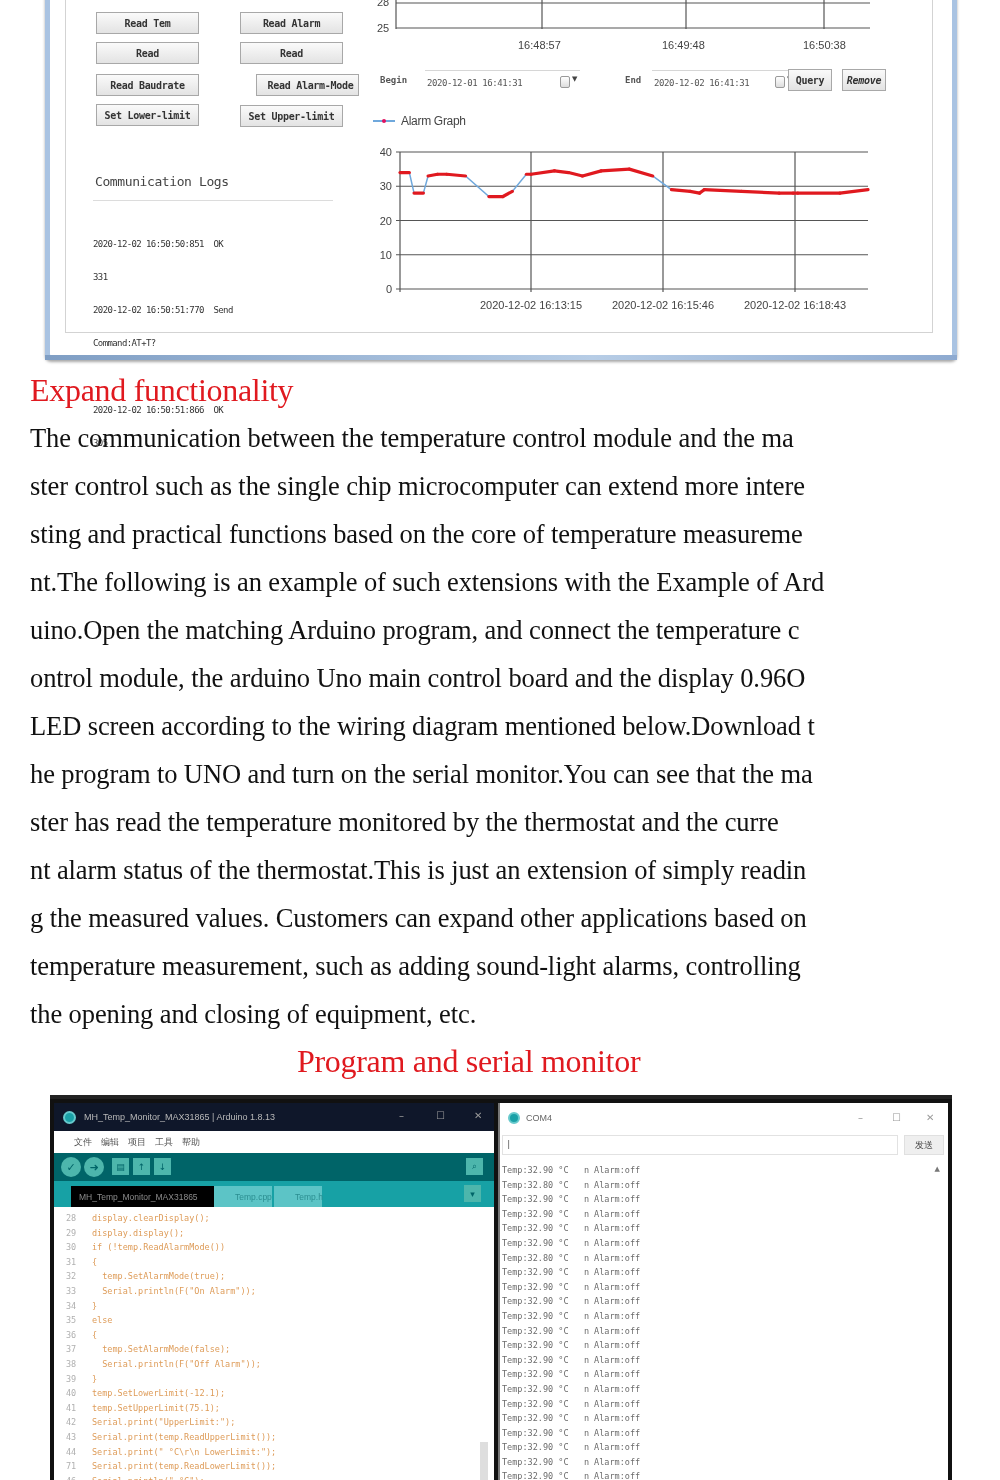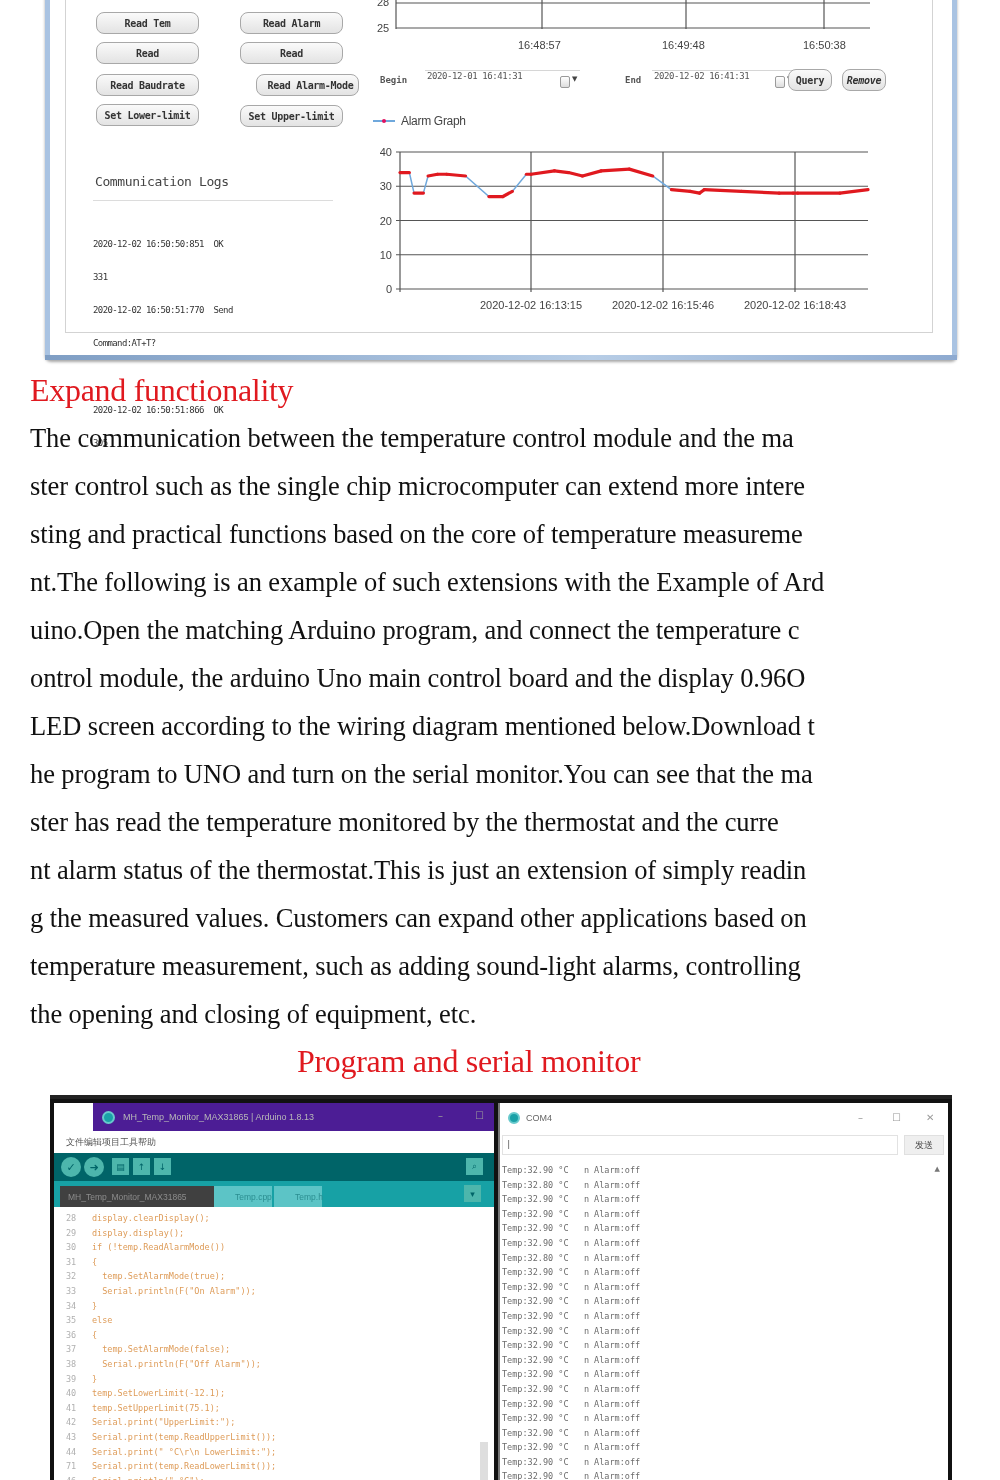--- a/index.html
+++ b/index.html
@@ -19,42 +19,42 @@
     background: linear-gradient(90deg, #7f9ec4, #b7cde6 60%, #8eaad0);
   }
   .inner-panel {
     position: absolute; left: 15px; top: 0px; width: 868px; height: 343px;
     border: 1px solid #d3d3d3; border-top: none; background: #ffffff;
   }
   .btn {
     position: absolute; height: 22px; font-family: "DejaVu Sans Mono", monospace;
     font-size: 10px; font-weight: bold; color: #333; letter-spacing: -0.3px;
     background: linear-gradient(#fafafa, #e3e3e3);
-    border: 1px solid #a8a8a8; border-radius: 8px;
+    border: 1px solid #a8a8a8; border-radius: 0;
     display: flex; align-items: center; justify-content: center; cursor: pointer;
   }
   .comm-title {
     position: absolute; left: 95px; top: 174px; font-family: "DejaVu Sans Mono", monospace;
     font-size: 13px; color: #444; letter-spacing: -0.4px;
   }
   .comm-sep { position: absolute; left: 93px; top: 200px; width: 240px; height: 1px; background: #dcdcdc; }
   .log {
     position: absolute; left: 93px; top: 217px; font-family: "DejaVu Sans Mono", monospace;
     font-size: 9px; line-height: 11px; color: #333; letter-spacing: -0.6px; white-space: pre;
   }
   .log .gap { height: 12px; }
 
   .chart-top-svg, .chart-main-svg { position: absolute; }
   .axis-label { font-family: "Liberation Sans", sans-serif; font-size: 11px; fill: #444; }
 
   .query-row { position: absolute; top: 68px; left: 380px; height: 24px; width: 530px; }
   .qlabel { position: absolute; top: 7px; font-family: "DejaVu Sans Mono", monospace; font-size: 9px; font-weight: bold; color: #555; }
   .datebox {
     position: absolute; top: 2px; height: 20px; border-top: 1px solid #d6d6d6;
-    font-family: "DejaVu Sans Mono", monospace; font-size: 9px; color: #555; padding-top: 0; padding-left: 2px;
+    font-family: "DejaVu Sans Mono", monospace; font-size: 9px; color: #555; padding-top: 7px; padding-left: 2px;
     letter-spacing: -0.4px;
   }
   .cal-icon {
     position: absolute; top: 8px; width: 10px; height: 12px; border: 1px solid #9a9a9a; border-radius: 2px;
     background: linear-gradient(#fff, #ddd);
   }
   .cal-caret { position: absolute; top: 7px; font-size: 7px; color: #444; font-family: "DejaVu Sans", sans-serif; }
   .legend { position: absolute; left: 373px; top: 114px; display: flex; align-items: center; gap: 6px; }
   .legend-line { width: 22px; height: 2px; background: #6fa8dc; position: relative; }
   .legend-line::after { content: ""; position: absolute; left: 9px; top: -1px; width: 4px; height: 4px; border-radius: 50%; background: #e0115f; }
@@ -73,45 +73,45 @@
 
   
   .bottom-shot {
     position: absolute; left: 50px; top: 1095px; width: 902px; height: 385px;
     background: #111; border-top: 4px solid #222;
   }
   .ide {
     position: absolute; left: 4px; top: 4px; width: 440px; height: 381px; background: #fff;
     overflow: hidden;
   }
-  .ide-titlebar { height: 28px; position: relative; background: #4c1d95; margin-left: 39px; }
+  .ide-titlebar { height: 28px; position: relative; background: #0f172a; }
   .ide-logo {
     position: absolute; left: 9px; top: 8px; width: 13px; height: 13px; border-radius: 50%;
     background: #1aa1a7; border: 2px solid #67c9cc;
   }
   .ide-title { position: absolute; left: 30px; top: 9px; font-family: "Liberation Sans", sans-serif; font-size: 9px; color: #b8b8b8; }
   .win-ctrl { position: absolute; top: 7px; font-family: "DejaVu Sans", sans-serif; font-size: 10px; color: #9a9a9a; }
-  .ide-menubar { height: 22px; position: relative; padding-left: 12px; display: flex; align-items: center; text-align: center; }
+  .ide-menubar { height: 22px; position: relative; padding-left: 20px; display: flex; gap: 9px; align-items: center; text-align: center; }
   .ide-menubar span { font-family: "DejaVu Sans", sans-serif; font-size: 9px; color: #555; }
   .ide-toolbar { height: 28px; background: #006468; position: relative; }
   .tb-round {
     position: absolute; top: 4px; width: 20px; height: 20px; border-radius: 50%; background: #4db6ac;
     color: #006468; font-size: 11px; font-weight: bold; display: flex; align-items: center; justify-content: center;
     font-family: "DejaVu Sans", sans-serif;
   }
   .tb-sq {
     position: absolute; top: 5px; width: 17px; height: 17px; background: #4db6ac; color: #006468;
     font-size: 9px; display: flex; align-items: center; justify-content: center; font-family: "DejaVu Sans", sans-serif;
   }
   .ide-tabbar { height: 26px; background: #17a1a5; position: relative; }
   .ide-tab {
     position: absolute; top: 5px; height: 21px; font-family: "Liberation Sans", sans-serif; font-size: 8.5px;
     padding: 6px 8px 0 8px; color: #8c8c8c;
   }
-  .ide-tab.active { background: #404040; left: 6px; width: 165px; }
+  .ide-tab.active { background: #000000; left: 17px; width: 165px; }
   .ide-tab.inactive { background: #5cc4c6; color: #2c8e91; padding-left: 21px; }
   .code {
     position: absolute; left: 0; top: 108px; width: 440px; height: 273px; background: #fff;
     font-family: "DejaVu Sans Mono", monospace; font-size: 8.5px; line-height: 14.6px;
   }
   .code-line { display: flex; height: 14.6px; white-space: pre; }
   .ln { width: 38px; padding-left: 12px; color: #b0b0b0; }
   .ctext { color: #d88a3b; opacity: 0.85; }
   .code-thumb { position: absolute; right: 6px; bottom: 0; width: 8px; height: 42px; background: #dedede; }
 

